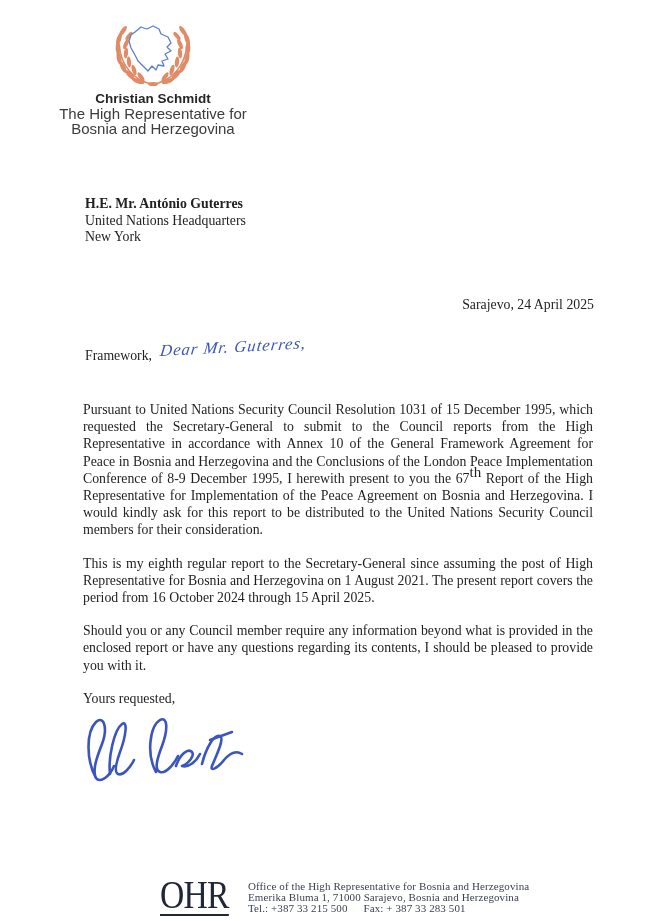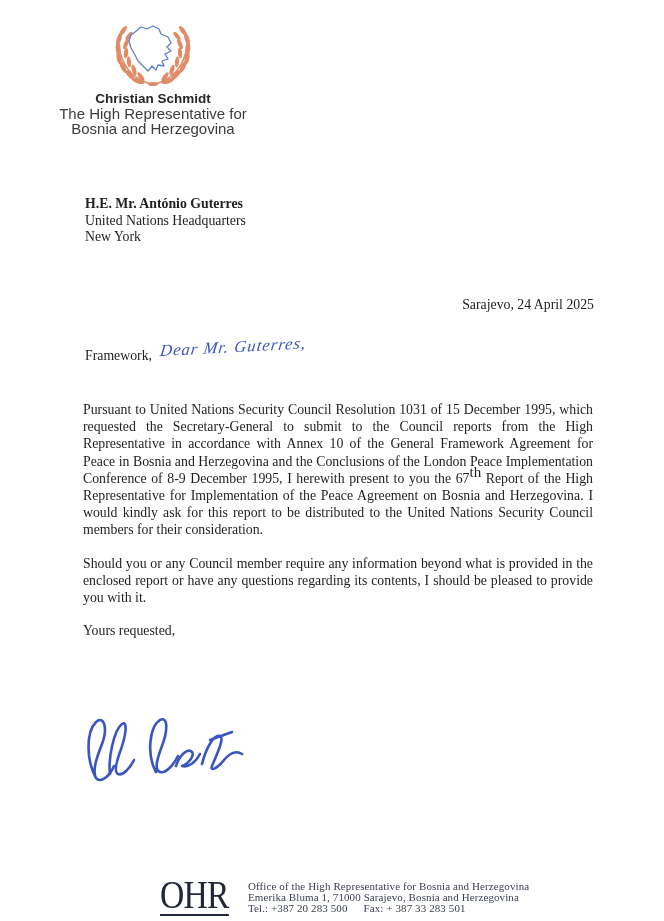--- a/index.html
+++ b/index.html
@@ -121,37 +121,38 @@
 
   <div class="dateline">Sarajevo, 24 April 2025</div>
 
   <div class="salutation-row">
     <span>Framework,</span>
     <span class="handwritten">Dear Mr. Guterres,</span>
   </div>
 
   <div class="body-text">
     <p><span>Pursuant to United Nations Security Council Resolution 1031 of 15 December 1995, which requested the Secretary-General to submit to the Council reports from the High Representative in accordance with Annex 10 of the General Framework Agreement for Peace in Bosnia and Herzegovina and the Conclusions of the London Peace Implementation Conference of 8-9 December 1995, I herewith present to you the 67</span><sup>th</sup><span> Report of the High Representative for Implementation of the Peace Agreement on Bosnia and Herzegovina. I would kindly ask for this report to be distributed to the United Nations Security Council members for their consideration.</span></p>
+    <p>This is my eighth regular report to the Secretary-General since assuming the post of High Representative for Bosnia and Herzegovina on 1 August 2021. The present report covers the period from 16 October 2024 through 15 April 2025.</p>
     <p>Should you or any Council member require any information beyond what is provided in the enclosed report or have any questions regarding its contents, I should be pleased to provide you with it.</p>
     <p class="closing">Yours requested,</p>
   </div>
 
   <svg class="signature" viewBox="0 0 190 85" aria-hidden="true">
     <g fill="none" stroke="#3A55C0" stroke-width="2.6" stroke-linecap="round" stroke-linejoin="round">
       <path d="M16,68 C6,50 6,22 16,12 C24,5 28,18 22,34 C17,47 12,60 16,68 C20,74 30,66 34,56"></path>
       <path d="M30,64 C28,48 34,20 42,14 C48,10 46,26 40,42 C36,53 34,62 38,64 C43,66 50,58 54,50"></path>
       <path d="M76,62 C66,44 70,16 80,10 C88,6 88,20 82,36 C77,49 74,60 80,62 C86,64 94,54 98,46"></path>
       <path d="M96,56 C100,44 108,38 112,42 C115,46 108,54 102,56 C108,58 116,52 120,44"></path>
       <path d="M122,54 C126,38 134,24 140,26 C145,28 136,46 132,56 C130,61 136,60 144,50 C150,43 156,40 162,44"></path>
       <path d="M130,30 L152,22"></path>
     </g>
   </svg>
 
   <div>
     <div class="ohr-logo">OHR</div>
     <div class="footer-text">
       <div>Office of the High Representative for Bosnia and Herzegovina</div>
       <div>Emerika Bluma 1, 71000 Sarajevo, Bosnia and Herzegovina</div>
-      <div><span>Tel.: +387 20 283 500</span><span class="tel-fax-gap"></span><span>Fax: + 387 33 283 501</span></div>
+      <div><span>Tel.: +387 33 215 500</span><span class="tel-fax-gap"></span><span>Fax: + 387 33 283 501</span></div>
     </div>
   </div>
 
 </div>
 
 </body></html>

